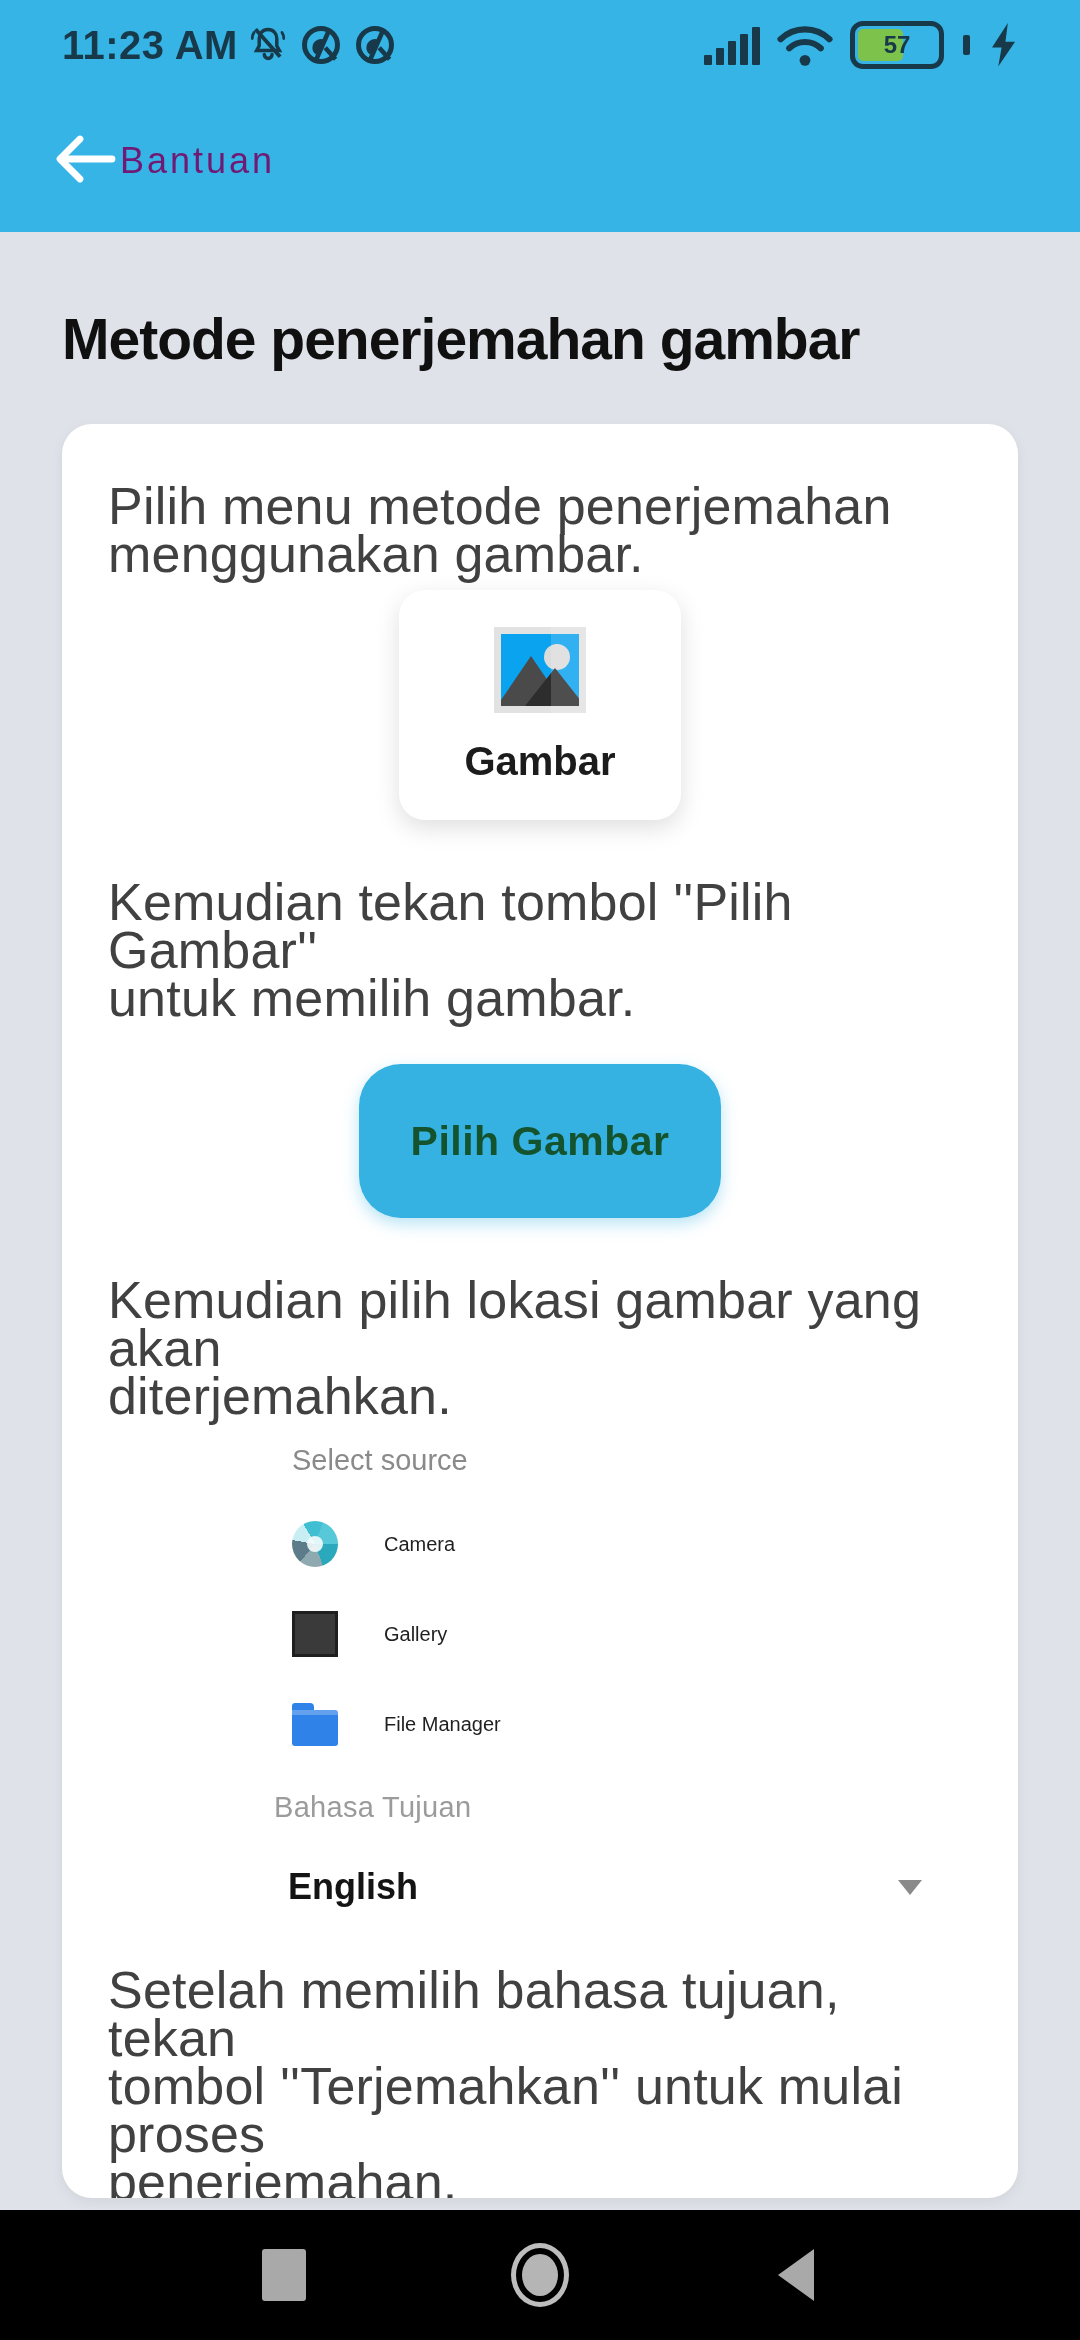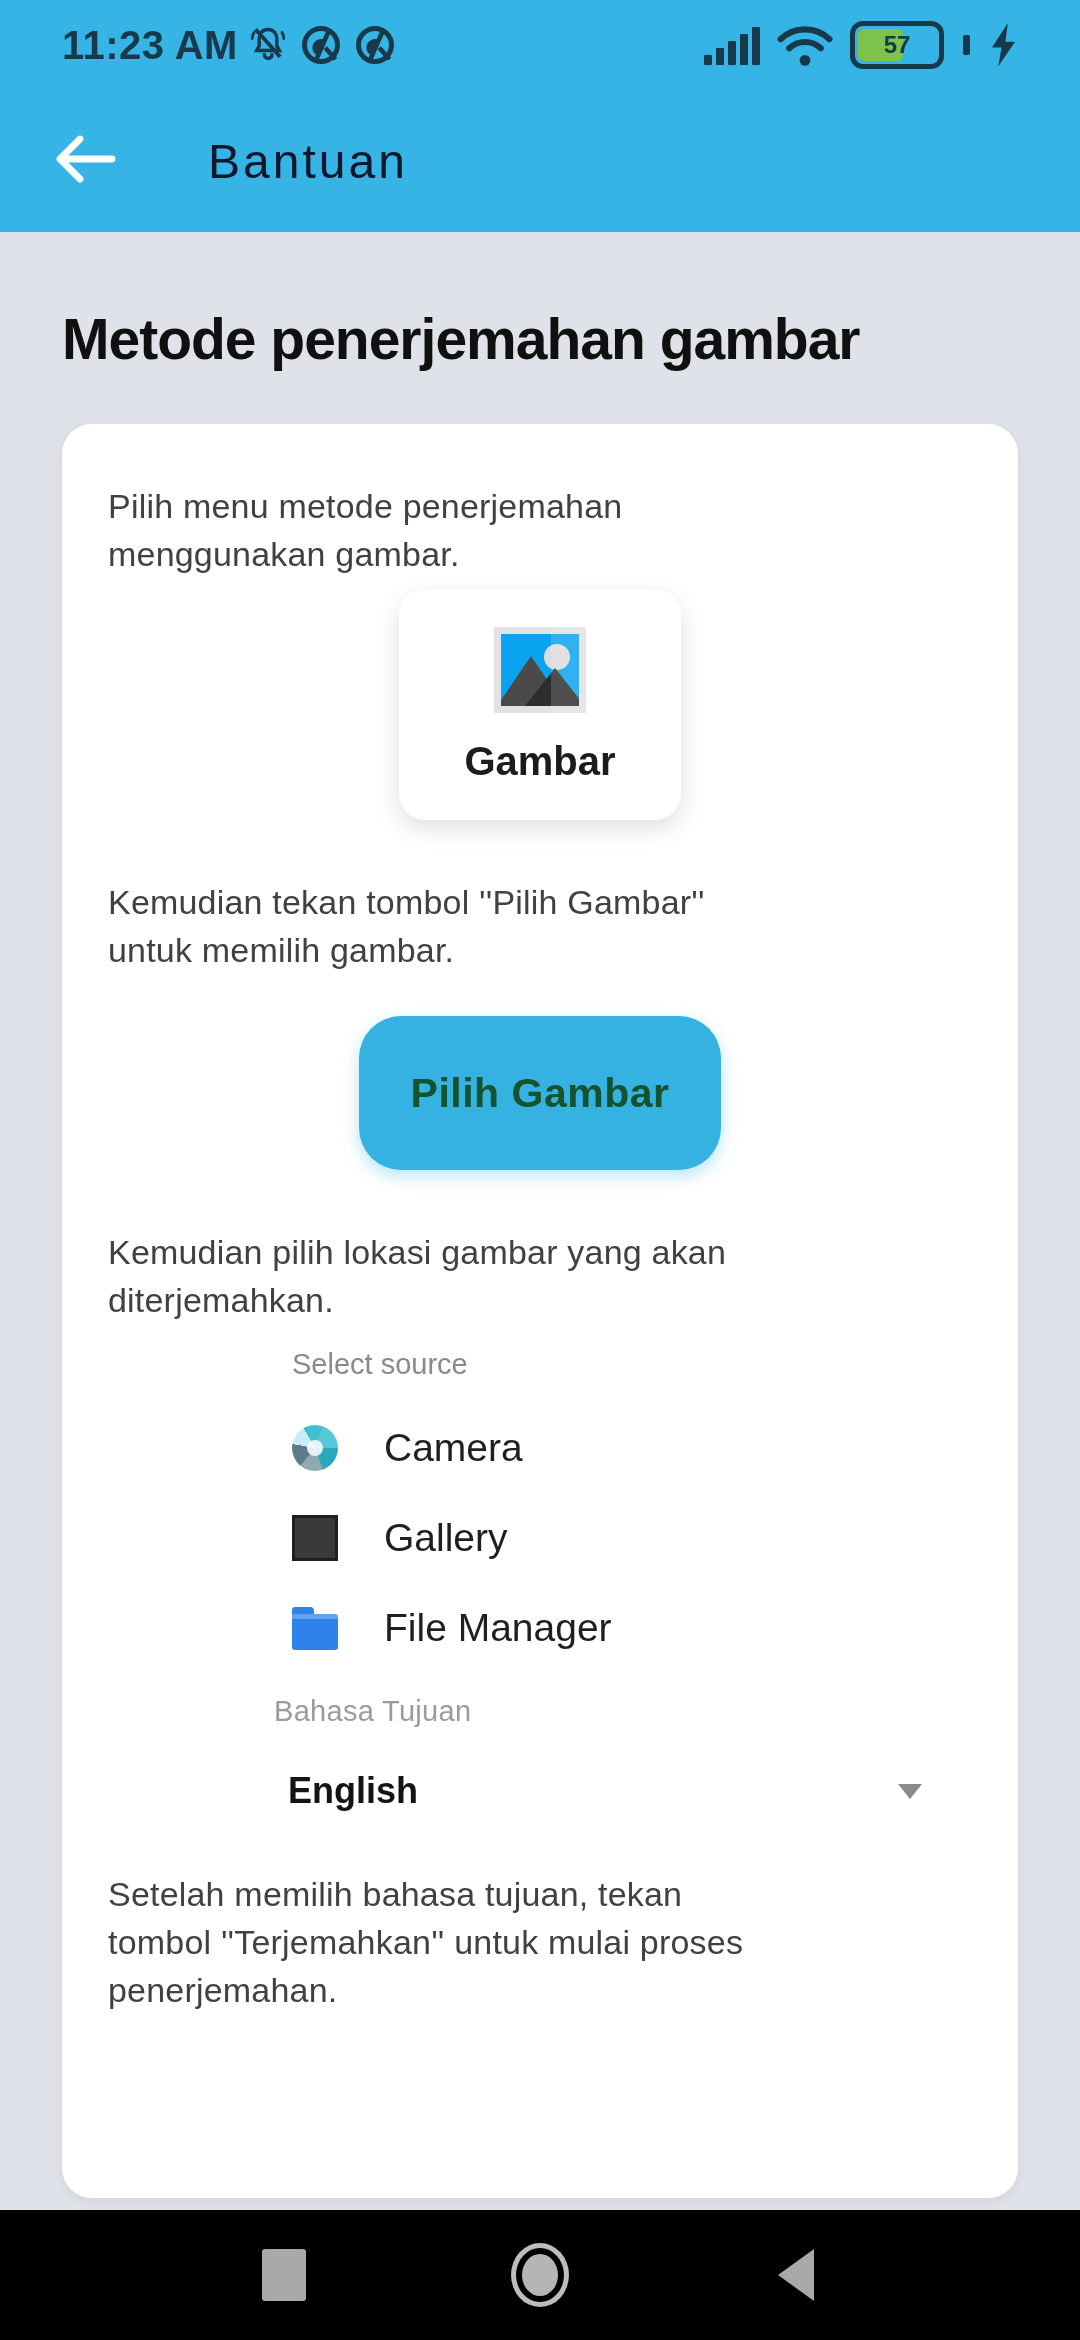--- a/index.html
+++ b/index.html
@@ -28,34 +28,34 @@
   .battery-num { position:absolute; left:0; right:0; text-align:center;
     font-size:24px; font-weight:700; color:#17394a; }
   .battery-nub { width:7px; height:20px; background:#17394a; border-radius:2px; margin-left:3px; }
 
   
   .app-bar {
     height:142px; background:#35b4e5; display:flex; align-items:center;
     padding:0 50px; flex:0 0 auto;
   }
   .back-btn { width:70px; height:70px; display:flex; align-items:center; justify-content:center; }
-  .app-title { color:#0f172a; font-size:48px; font-weight:400; letter-spacing:3px; margin-left:88px; }
+  .app-title { color:#701a75; font-size:36px; font-weight:400; letter-spacing:3px; }
 
   
   .content { flex:1 1 auto; padding:12px 62px; display:flex; flex-direction:column; overflow:hidden; }
   .page-heading { margin-top:62px; font-size:57px; font-weight:700; color:#101010; letter-spacing:-1px; }
 
   .card {
     margin-top:52px; background:#ffffff; border-radius:30px;
     box-shadow:0 4px 14px rgba(0,0,0,0.06);
     padding:58px 46px 40px 46px; flex:1 1 auto; overflow:hidden;
     display:flex; flex-direction:column;
   }
   .para {
-    font-size:34px; line-height:48px; color:#414141; font-weight:300;
+    font-size:52px; line-height:48px; color:#414141; font-weight:300;
     letter-spacing:0.2px; white-space:pre-line;
   }
 
   
   .tile-row { display:flex; justify-content:center; margin-top:12px; }
   .gambar-tile {
     width:282px; height:230px; background:#ffffff; border-radius:26px;
     box-shadow:0 8px 24px rgba(0,0,0,0.13);
     display:flex; flex-direction:column; align-items:center; justify-content:center; gap:26px;
   }
@@ -83,21 +83,21 @@
     font-size:41px; font-weight:700; letter-spacing:0.5px;
     display:flex; align-items:center; justify-content:center; padding:0 52px;
     box-shadow:0 6px 16px rgba(53,178,226,0.35);
   }
 
   
   .select-source { margin-top:24px; margin-left:184px; }
   .ss-title { font-size:29px; color:#8a8a8a; font-weight:400; }
   .ss-item { display:flex; align-items:center; gap:46px; margin-top:44px; }
   .ss-item-icon { width:46px; height:46px; flex:0 0 auto; display:flex; align-items:center; justify-content:center; }
-  .ss-item-label { font-size:39px; color:#1f1f1f; font-weight:500; }
+  .ss-item-label { font-size:20px; color:#1f1f1f; font-weight:500; }
 
   .camera-icon { width:46px; height:46px; border-radius:50%;
     background:conic-gradient(from 20deg, #56c8d8 0 70deg, #2aa9bd 70deg 140deg, #8fa9b1 140deg 200deg, #5d7c89 200deg 260deg, #c8eef4 260deg 310deg, #40bfd2 310deg 360deg);
     position:relative; }
   .camera-icon::after { content:""; position:absolute; left:50%; top:50%; width:16px; height:16px;
     transform:translate(-50%,-50%); border-radius:50%; background:#f4fbfc; opacity:0.9; }
 
   .gallery-icon { width:46px; height:46px; background:#3a3a3a; border:3px solid #1f1f1f; padding:5px; }
   .gallery-icon .photo { width:100%; height:100%;
     background:linear-gradient(118deg, #a4165a 0%, #d8309a 34%, #f7f2f4 48%, #e36cb8 56%, #b94fd0 78%, #e8c55a 100%); }

